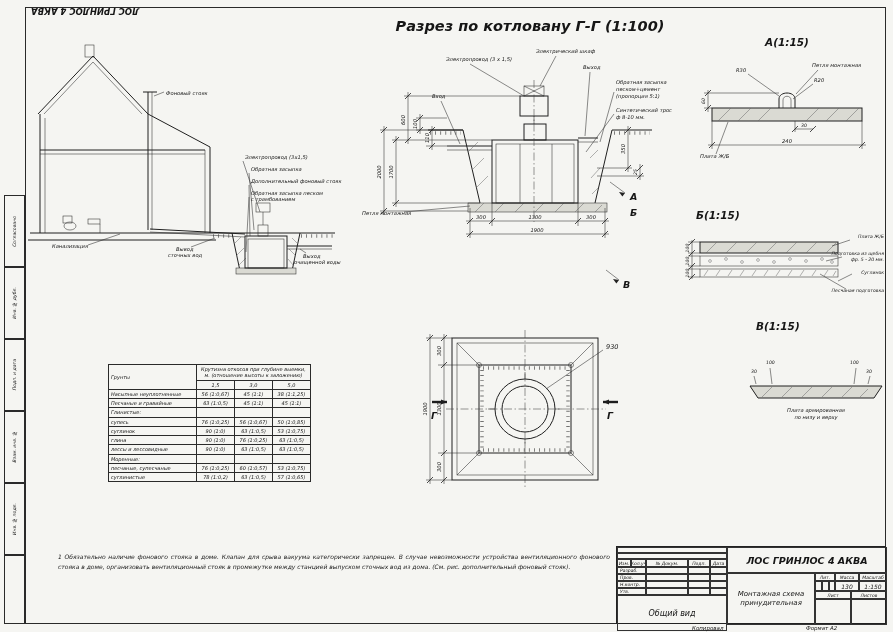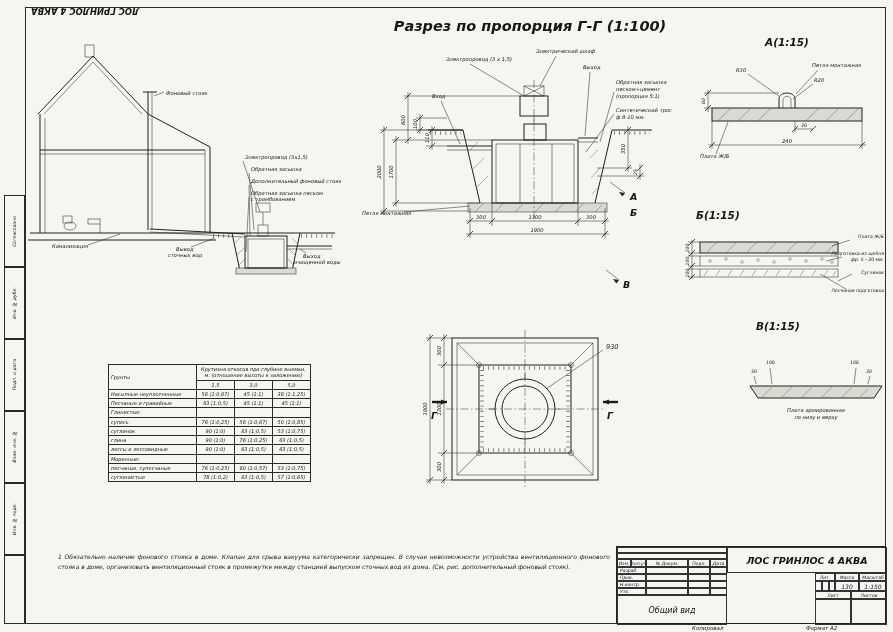--- a/index.html
+++ b/index.html
@@ -53,21 +53,21 @@
   </div>
 <div class="strip" style="top:411px;height:72px">
     <span>Взам. инв. №</span>
   </div>
 <div class="strip" style="top:483px;height:72px">
     <span>Инв. № подл.</span>
   </div>
 <div class="strip" style="top:555px;height:69px"></div>
 
 <div class="stamp">ЛОС ГРИНЛОС 4 АКВА</div>
-<div class="title">Разрез по пропорция Г-Г (1:100)</div>
+<div class="title">Разрез по котловану Г-Г (1:100)</div>
 
 <svg class="canvas" width="893" height="632" viewBox="0 0 893 632">
 
   <g>
     <path class="ln" d="M38 114 L93 56 L148 114"></path>
     <path class="th" d="M44 114 L93 62 L142 114"></path>
     <rect class="th" x="85" y="45" width="9" height="12"></rect>
     <path class="ln" d="M148 114 L210 147"></path>
     <path class="ln" d="M40 114 L40 233"></path>
     <path class="th" d="M45 118 L45 233"></path>
@@ -422,23 +422,27 @@
   <div class="cell" style="left:93px;top:27px;width:17px;height:7px"></div>
   <div class="cell l" style="left:0;top:34px;width:29px;height:7px">Н.контр.</div>
   <div class="cell" style="left:29px;top:34px;width:42px;height:7px"></div>
   <div class="cell" style="left:71px;top:34px;width:22px;height:7px"></div>
   <div class="cell" style="left:93px;top:34px;width:17px;height:7px"></div>
   <div class="cell l" style="left:0;top:41px;width:29px;height:7px">Утв.</div>
   <div class="cell" style="left:29px;top:41px;width:42px;height:7px"></div>
   <div class="cell" style="left:71px;top:41px;width:22px;height:7px"></div>
   <div class="cell" style="left:93px;top:41px;width:17px;height:7px"></div>
 
-  <div class="cell view" style="left:0;top:48px;width:110px;height:30px">Общий вид</div>
+  <div class="cell view" style="left:0;top:48px;width:110px;height:36px">Общий вид</div>
 
   <div class="cell product" style="left:110px;top:0;width:160px;height:26px">ЛОС ГРИНЛОС 4 АКВА</div>
+  <div class="cell doc" style="left:110px;top:26px;width:88px;height:52px">
+    <span>Монтажная схема</span>
+    <span>принудительная</span>
+  </div>
   <div class="cell" style="left:198px;top:26px;width:20px;height:8px">Лит.</div>
   <div class="cell" style="left:218px;top:26px;width:24px;height:8px">Масса</div>
   <div class="cell" style="left:242px;top:26px;width:28px;height:8px">Масштаб</div>
   <div class="cell" style="left:198px;top:34px;width:7px;height:10px"></div>
   <div class="cell" style="left:205px;top:34px;width:7px;height:10px"></div>
   <div class="cell" style="left:212px;top:34px;width:6px;height:10px"></div>
   <div class="cell num" style="left:218px;top:34px;width:24px;height:10px">130</div>
   <div class="cell num" style="left:242px;top:34px;width:28px;height:10px">1:150</div>
   <div class="cell" style="left:198px;top:44px;width:36px;height:8px">Лист</div>
   <div class="cell" style="left:234px;top:44px;width:36px;height:8px">Листов</div>

